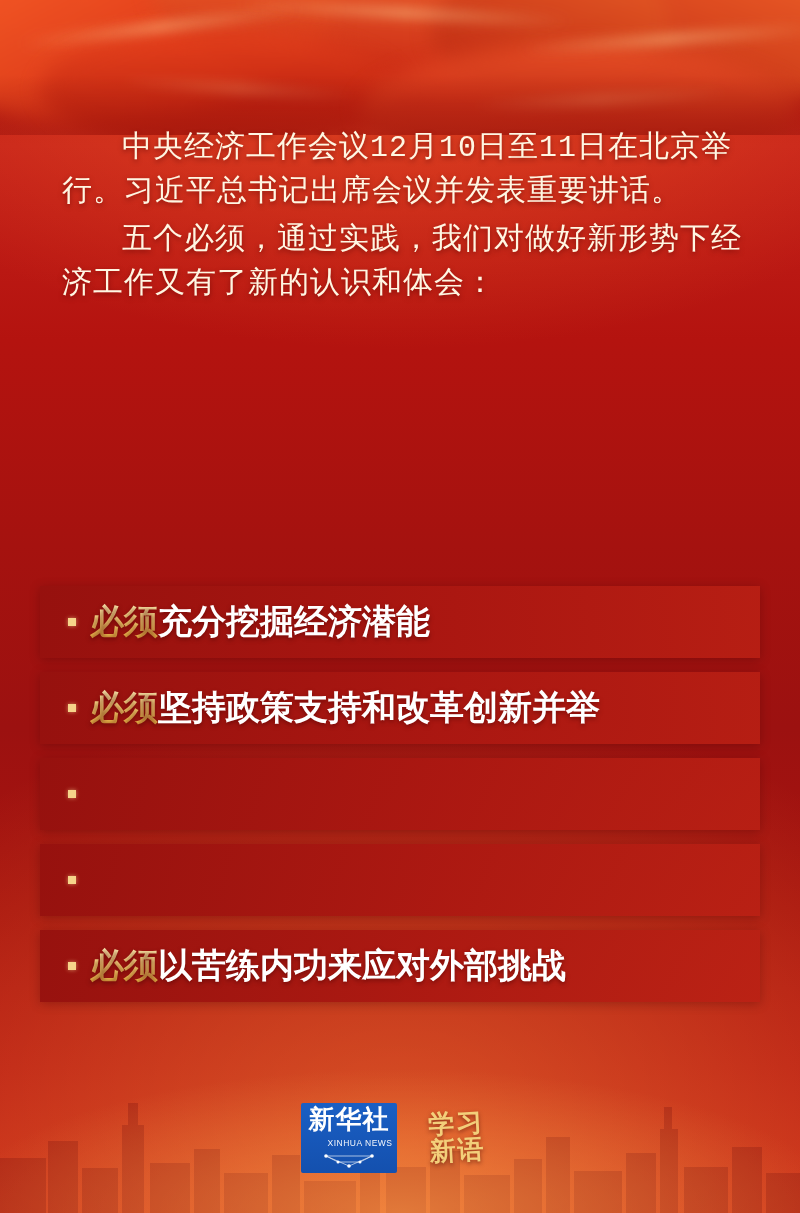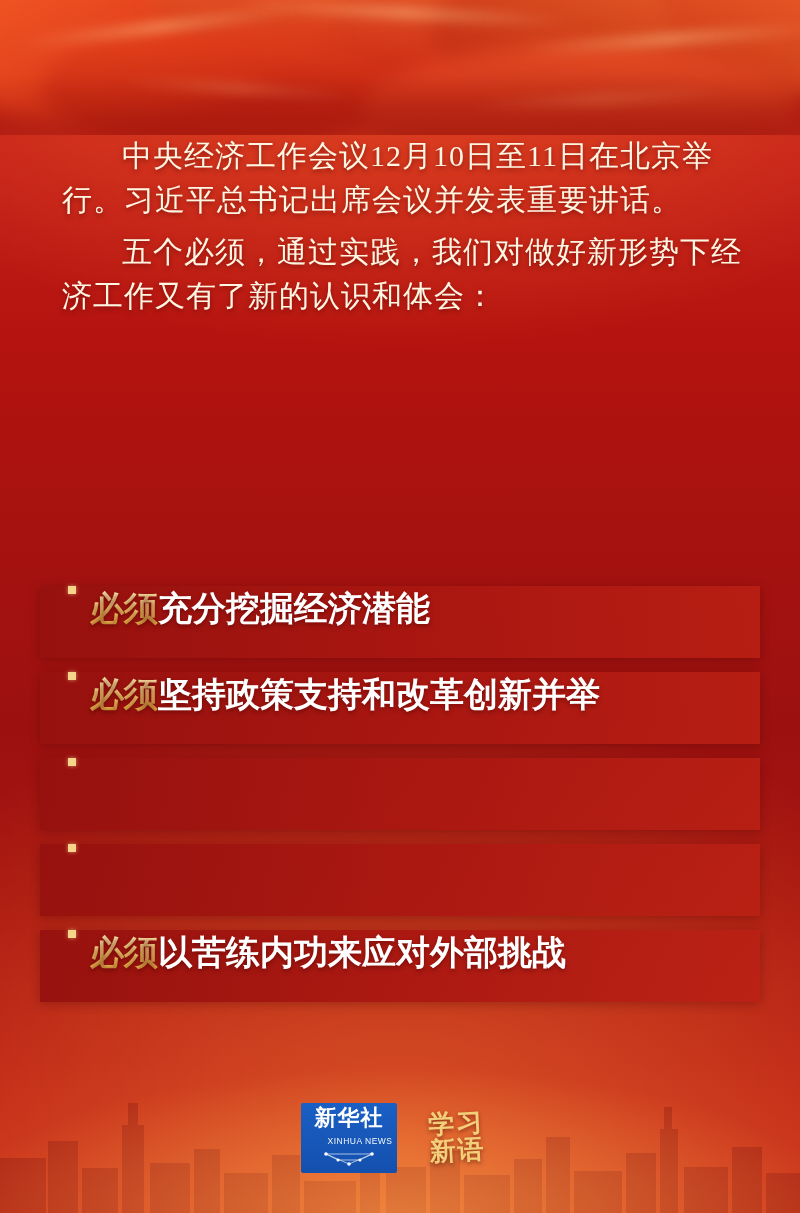--- a/index.html
+++ b/index.html
@@ -63,21 +63,21 @@
     left: 62px;
     top: 126px;
     width: 680px;
     color: #fff6e2;
     font-family: "Liberation Serif", "DejaVu Serif", serif;
     font-size: 30px;
     line-height: 1.47;
     letter-spacing: 1px;
     text-shadow: 0 2px 5px rgba(80,0,0,.55);
   }
-  .intro p { margin: 8px 0 4px 0; text-indent: 2em; }
+  .intro p { margin: 0 0 4px 0; text-indent: 2em; font-family: Liberation Mono, monospace; }
 
   
   .plaque {
     position: absolute;
     left: 40px;
     top: 381px;
     width: 720px;
     height: 156px;
     background: linear-gradient(180deg, #f1701e 0%, #e8541a 35%, #d63c14 70%, #cc3212 100%);
     border: 2px solid #f4c86a;
@@ -111,21 +111,21 @@
     left: 40px;
     top: 586px;
     width: 720px;
   }
   .bar {
     position: relative;
     height: 72px;
     margin-bottom: 14px;
     background: linear-gradient(90deg, rgba(150,17,14,.96) 0%, rgba(171,23,17,.92) 55%, rgba(186,32,20,.85) 100%);
     display: flex;
-    align-items: flex-start;
+    align-items: center;
     padding-left: 28px;
     box-shadow: 0 2px 10px rgba(60,0,0,.3);
   }
   .bar .dot {
     width: 8px; height: 8px;
     background: #f6d48a;
     margin-right: 14px;
     flex: 0 0 auto;
     box-shadow: 0 0 4px rgba(255,220,150,.6);
   }
@@ -171,23 +171,23 @@
   }
   .xinhua {
     width: 96px; height: 70px;
     background: linear-gradient(180deg, #1a5fc4 0%, #1450ae 100%);
     display: flex; flex-direction: column;
     align-items: center; justify-content: center;
     color: #fff;
     border-radius: 2px;
   }
   .xinhua .cn {
-    font-family: Liberation Mono, monospace;
+    font-family: Liberation Serif, serif;
     font-weight: bold;
-    font-size: 22px;
+    font-size: 26px;
     letter-spacing: 1px;
     line-height: 1.1;
   }
   .xinhua .en {
     font-size: 8.5px;
     letter-spacing: .5px;
     margin-top: 3px;
     opacity: .95;
     margin-left: 22px;
   }

